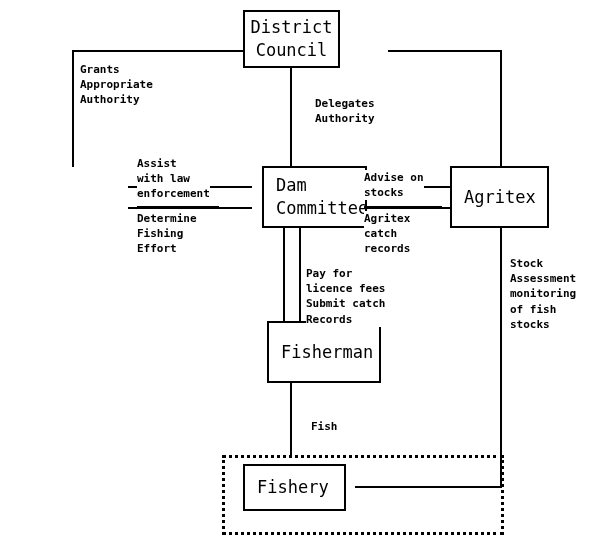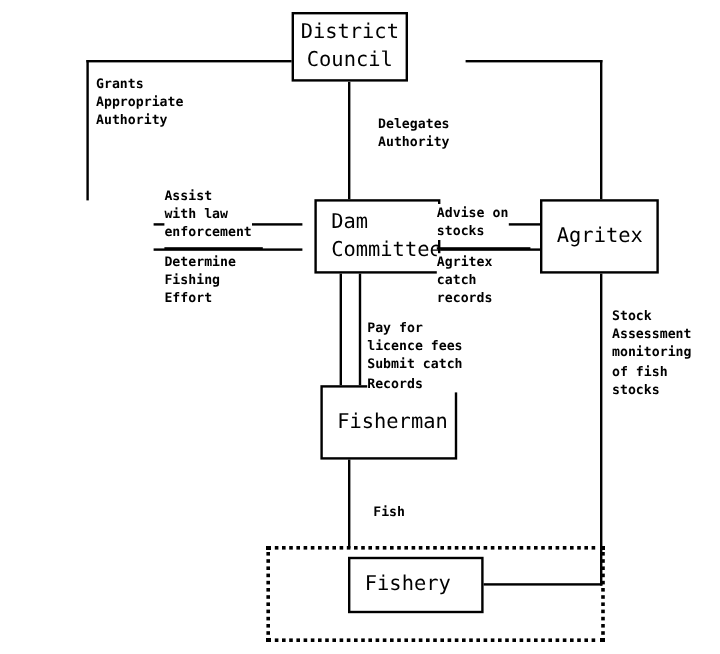--- a/index.html
+++ b/index.html
@@ -105,21 +105,21 @@
   </div>
 
   <div class="node left-label" style="left:450px; top:166px; width:99px; height:62px;">
     <span class="node-label">Agritex</span>
   </div>
 
   <div class="node left-label" style="left:242px; top:321px; width:114px; height:62px;margin-left:25px;">
     <span class="node-label">Fisherman</span>
   </div>
 
-  <div class="node left-label" style="left:243px; top:464px; width:113px; height:47px;margin-left:47px;">
+  <div class="node left-label" style="left:243px; top:464px; width:103px; height:47px;">
     <span class="node-label">Fishery</span>
   </div>
 
   <div class="edge-label" style="left:80px; top:62px;">Grants
 Appropriate
 Authority</div>
 
   <div class="edge-label" style="left:315px; top:96px;">Delegates
 Authority</div>
 

